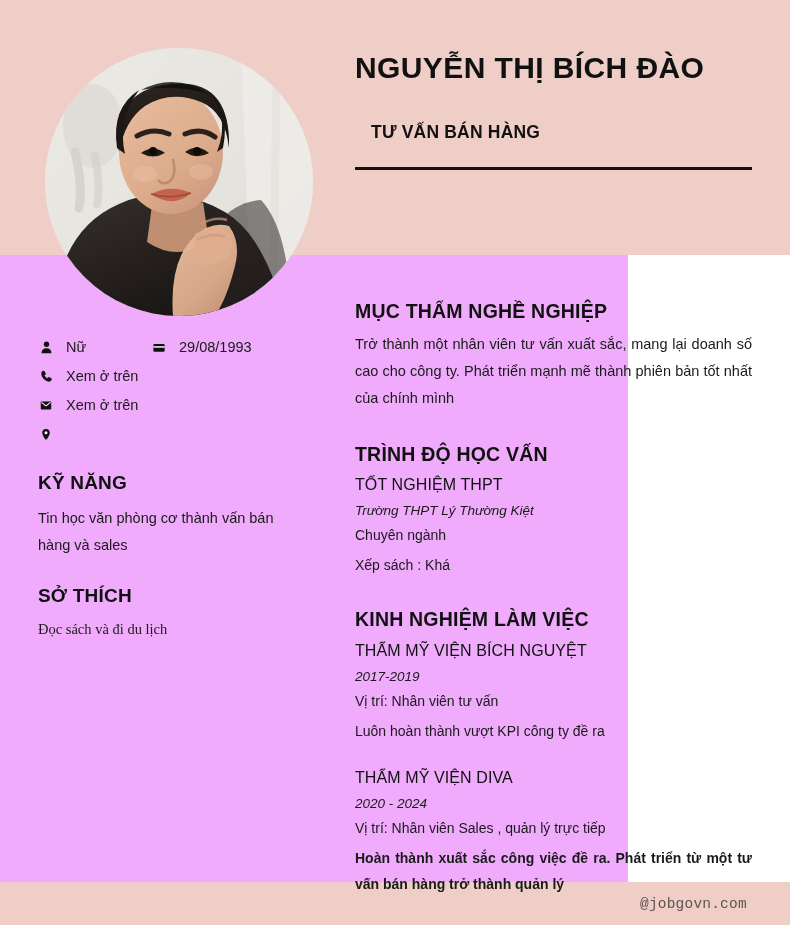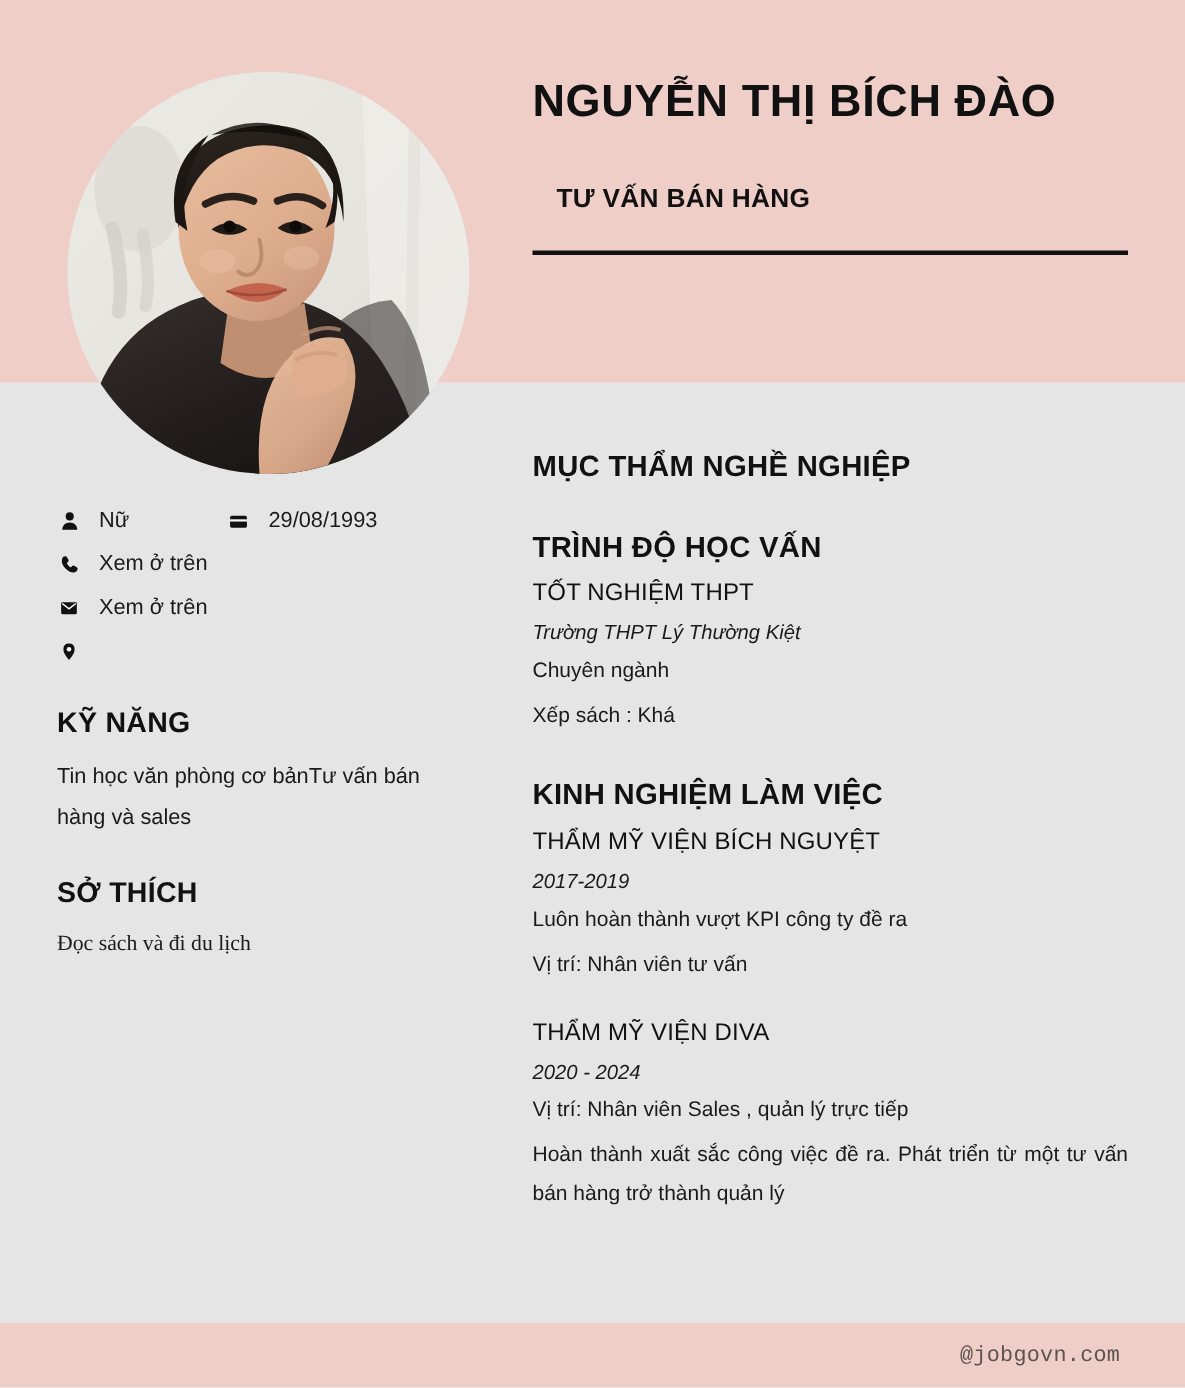--- a/index.html
+++ b/index.html
@@ -9,23 +9,23 @@
   body {
     width: 790px;
     height: 925px;
     background: #ffffff;
     font-family: "Liberation Sans", sans-serif;
     color: #1a1a1a;
     overflow: hidden;
   }
   .cv {
     position: relative;
-    width: 790px;
+    width: 628px;
     height: 925px;
-    background: #e5e5e5;
+    background: #f0abfc;
   }
 
   
   .top-band {
     position: absolute;
     left: 0;
     top: 0;
     width: 790px;
     height: 255px;
     background: #f0cec8;
@@ -196,20 +196,21 @@
     font-size: 14px;
     line-height: 26px;
     color: #1a1a1a;
     margin: 0;
     padding-top: 4px;
   }
   .entry-line.multi {
     width: 397px;
     text-align: justify;
     line-height: 26px;
+    font-weight: bold;
   }
   .sec-education { margin-top: 31px; }
   .sec-education .entry-title { margin-top: 10px; }
   .sec-experience { margin-top: 30px; }
   .sec-experience .entry-title { margin-top: 11px; }
   .job-2 { margin-top: 25px; }
 
   
   .watermark {
     position: absolute;
@@ -356,53 +357,54 @@
               <path d="M8 0.6 q5 0 5 5.1 q0 3.8 -5 9.7 q-5 -5.9 -5 -9.7 q0 -5.1 5 -5.1 Z"></path>
               <circle cx="8" cy="5.7" r="2" fill="#ffffff"></circle>
             </svg>
           </span>
         </span>
       </li>
     </ul>
 
     <div class="block-skills">
       <h2 class="side-heading">KỸ NĂNG</h2>
-      <p class="side-body">Tin học văn phòng cơ bảnTư vấn bán hàng và sales</p>
+      <p class="side-body">Tin học văn phòng cơ thành vấn bán hàng và sales</p>
     </div>
 
     <div class="block-hobbies">
       <h2 class="side-heading">SỞ THÍCH</h2>
       <p class="side-body">Đọc sách và đi du lịch</p>
     </div>
   </div>
 
   <div class="right-col">
 
     <div class="sec-objective">
       <h2 class="sec-heading">MỤC THẨM NGHỀ NGHIỆP</h2>
+      <p class="sec-para">Trở thành một nhân viên tư vấn xuất sắc, mang lại doanh số cao cho công ty. Phát triển mạnh mẽ thành phiên bản tốt nhất của chính mình</p>
     </div>
 
     <div class="sec-education">
       <h2 class="sec-heading">TRÌNH ĐỘ HỌC VẤN</h2>
       <div>
         <div class="entry-title">TỐT NGHIỆM THPT</div>
         <div class="entry-date">Trường THPT Lý Thường Kiệt</div>
         <div class="entry-line">Chuyên ngành</div>
         <div class="entry-line">Xếp sách : Khá</div>
       </div>
     </div>
 
     <div class="sec-experience">
       <h2 class="sec-heading">KINH NGHIỆM LÀM VIỆC</h2>
 
       <div class="job-1">
         <div class="entry-title">THẨM MỸ VIỆN BÍCH NGUYỆT</div>
         <div class="entry-date">2017-2019</div>
+        <div class="entry-line">Vị trí: Nhân viên tư vấn</div>
         <div class="entry-line">Luôn hoàn thành vượt KPI công ty đề ra</div>
-        <div class="entry-line">Vị trí: Nhân viên tư vấn</div>
       </div>
 
       <div class="job-2">
         <div class="entry-title">THẨM MỸ VIỆN DIVA</div>
         <div class="entry-date">2020 - 2024</div>
         <div class="entry-line">Vị trí: Nhân viên Sales , quản lý trực tiếp</div>
         <div class="entry-line multi">Hoàn thành xuất sắc công việc đề ra. Phát triển từ một tư vấn bán hàng trở thành quản lý</div>
       </div>
     </div>
   </div>

